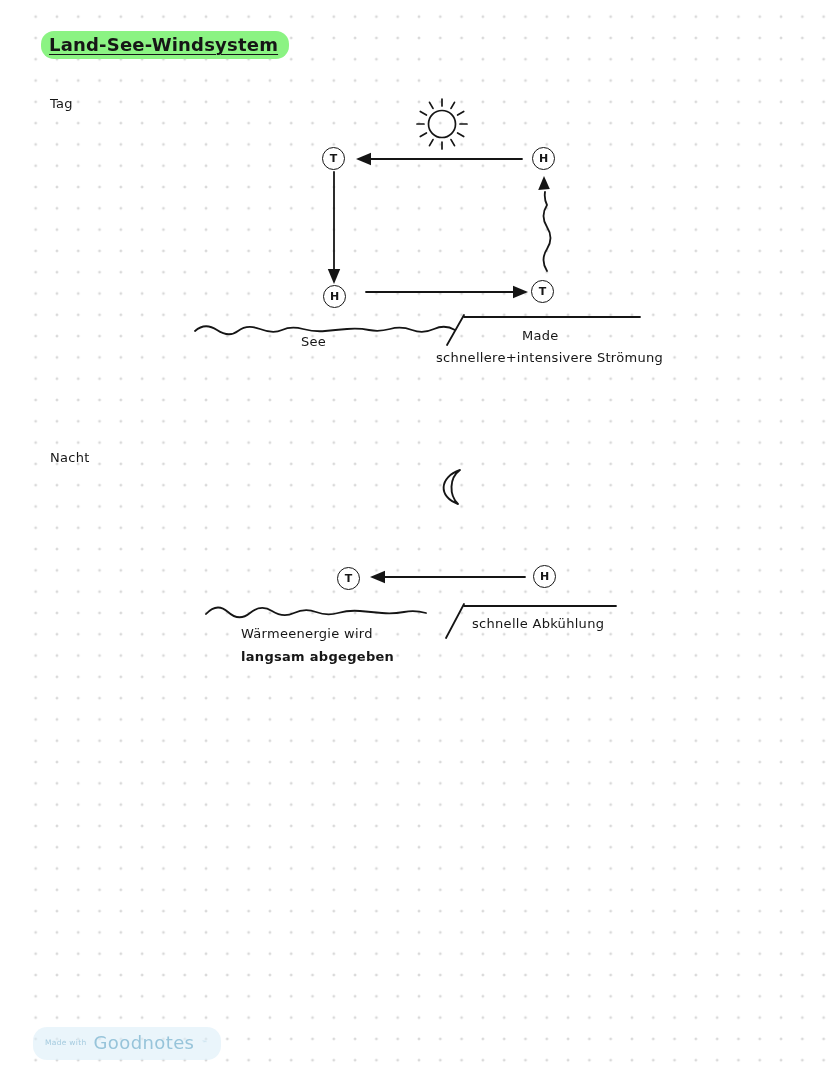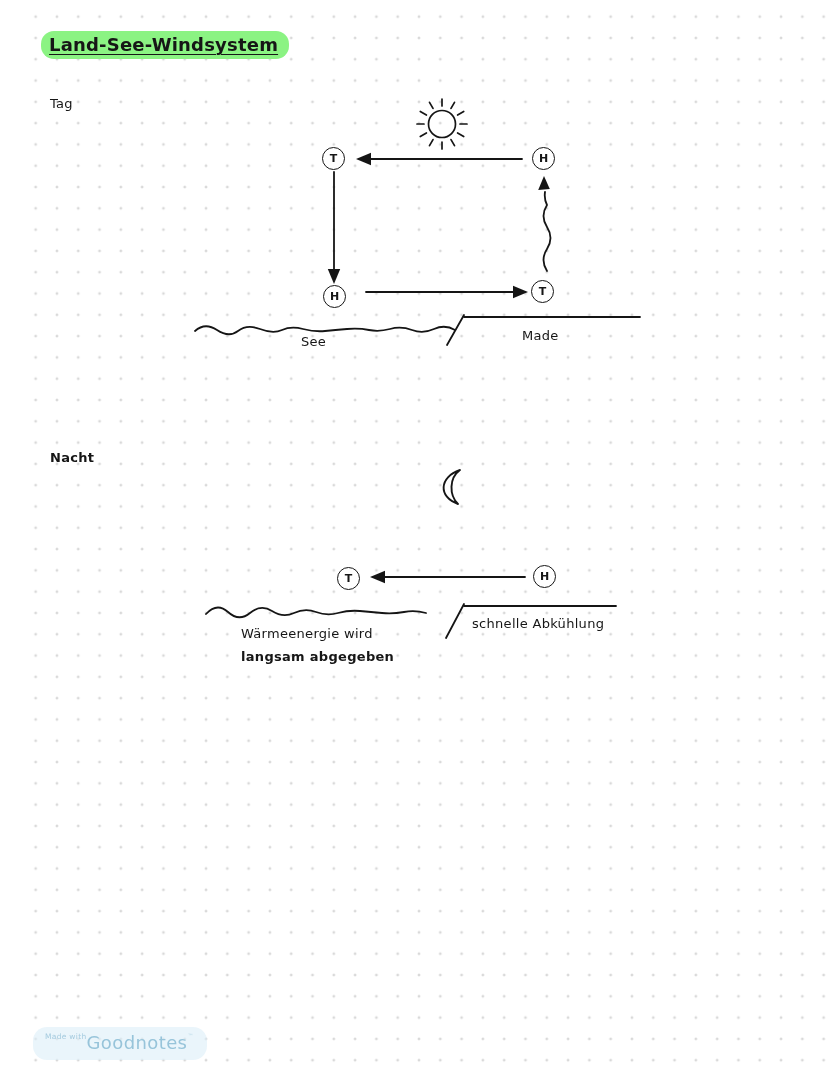--- a/index.html
+++ b/index.html
@@ -42,38 +42,38 @@
     border-radius:50%;
     background:#fff;
     display:flex;align-items:center;justify-content:center;
     font-size:11px;font-weight:600;
     box-sizing:border-box;
   }
   .svg-layer{position:absolute;left:0;top:0;pointer-events:none;}
   .center{text-align:left;}
   .watermark{
     position:absolute;left:14px;top:1027px;
-    display:flex;align-items:flex-start;gap:0;
+    display:flex;align-items:center;gap:7px;
     background:rgba(220,239,249,0.6);
     border-radius:14px;
     padding:5px 14px 7px 12px;
   }
   .wm-prefix{font-size:7.5px;color:#a5cbdf;letter-spacing:0.3px;}
   .wm-brand{font-size:18px;color:#97c4da;letter-spacing:0.4px;}
   .wm-tm{font-size:6px;color:#b9d8e7;vertical-align:super;}
 </style>
 </head>
 <body>
 
 <div class="page">
 
   <div class="title">Land-See-Windsystem</div>
 
   <div class="abs ink-text" style="left:31px;top:96px;">Tag</div>
-  <div class="abs ink-text" style="left:31px;top:450px;font-weight:bold;">Nacht</div>
+  <div class="abs ink-text" style="left:31px;top:450px;">Nacht</div>
 
   <svg class="svg-layer" width="828" height="1069" viewBox="0 0 828 1069">
     <g stroke="#151515" stroke-width="1.8" fill="none" stroke-linecap="round" stroke-linejoin="round">
 
       <g stroke-width="1.7">
         <circle cx="423" cy="124" r="13.5"></circle>
         <line x1="441" y1="124" x2="448" y2="124"></line>
         <line x1="438.6" y1="133" x2="444.7" y2="136.5"></line>
         <line x1="432" y1="139.6" x2="435.5" y2="145.7"></line>
         <line x1="423" y1="142" x2="423" y2="149"></line>
@@ -134,20 +134,21 @@
     </div>
   <div class="node" style="left:304px;top:285px;">
       <span>H</span>
     </div>
   <div class="node" style="left:512px;top:280px;">
       <span>T</span>
     </div>
 
   <div class="abs ink-text center" style="left:282px;top:334px;width:60px;">See</div>
   <div class="abs ink-text center" style="left:503px;top:328px;width:60px;">Made</div>
+  <div class="abs ink-text" style="left:417px;top:350px;">schnellere+intensivere Strömung</div>
 
   <div class="node" style="left:318px;top:567px;">
       <span>T</span>
     </div>
   <div class="node" style="left:514px;top:565px;">
       <span>H</span>
     </div>
 
   <div class="abs ink-text" style="left:222px;top:626px;text-align:center;">Wärmeenergie wird</div>
   <div class="abs ink-text" style="left:222px;top:649px;font-weight:bold;">langsam abgegeben</div>

